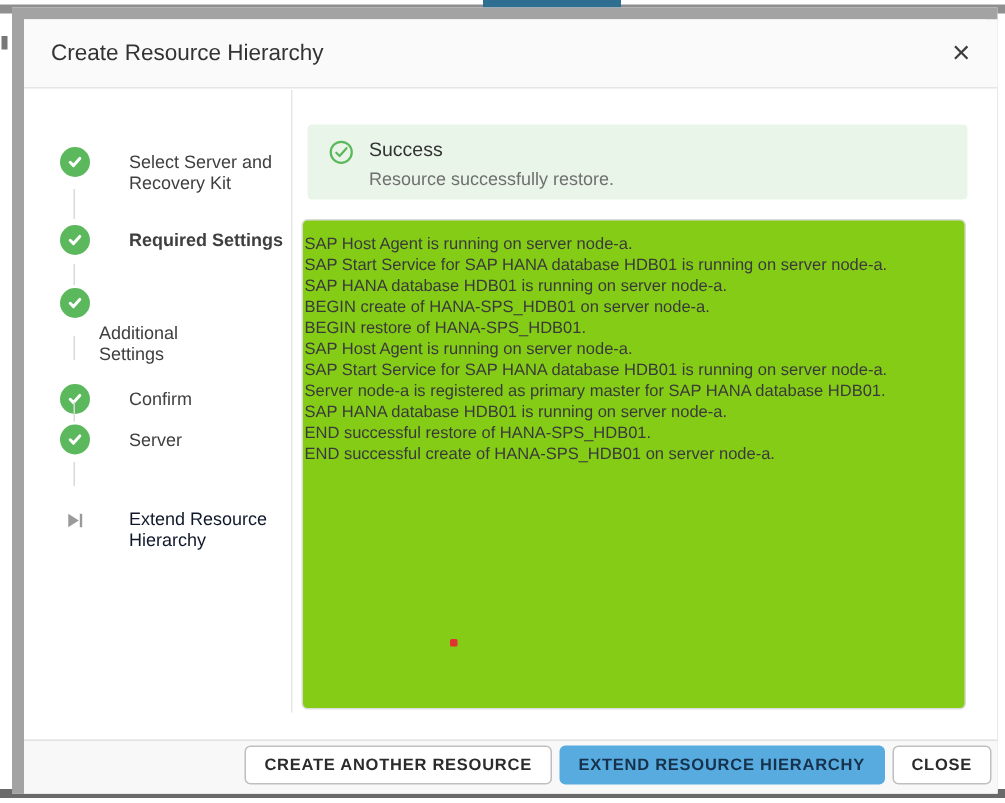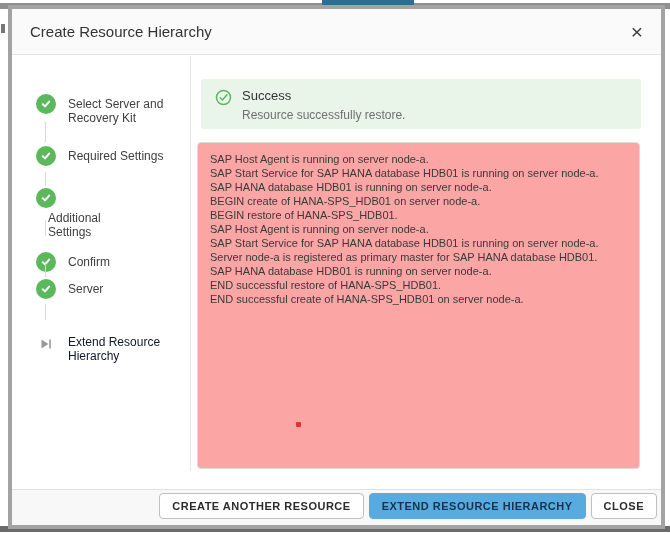--- a/index.html
+++ b/index.html
@@ -8,58 +8,58 @@
   .stage { position:relative; width:670px; height:535px; background:#fff; }
 
   
   .backdrop-band { position:absolute; left:0; top:3px; width:670px; height:6px; background:#8f8f8f; }
   .backdrop-teal { position:absolute; left:322px; top:0; width:92px; height:9px; background:#2d6e91; }
   .backdrop-bottom { position:absolute; left:0; top:526px; width:670px; height:6px; background:#6a6a6a; }
   .backdrop-mark { position:absolute; left:1px; top:24px; width:4px; height:9px; background:#4a4a4a; opacity:.75; }
 
   
   .modal { position:absolute; left:8px; top:5px; width:657px; height:524px;
-           background:#fff; border:4px solid #a3a3a3; }
+           background:#fff; border:8px solid #a3a3a3; }
   .modal-inner { position:relative; width:649px; height:516px; background:#fff; }
 
   .titlebar { position:absolute; left:0; top:0; width:100%; height:46px;
               background:#fafafa; border-bottom:1px solid #e6e6e6;
               display:flex; align-items:center; padding:0 16px 0 18px; }
   .title { font-size:15px; color:#333; }
   .close-btn { margin-left:auto; font-size:21px; color:#3c3c3c; line-height:1;
                cursor:pointer; padding:0 2px; }
 
   
   .divider { position:absolute; left:178px; top:47px; width:1px; height:415px; background:#e7e7e7; }
   .stepper { position:absolute; left:24px; top:85px; width:150px; height:300px; }
   .step { position:absolute; display:flex; align-items:flex-start; }
   .step-icon { width:20px; height:20px; border-radius:50%; background:#5cb85c;
                display:flex; align-items:center; justify-content:center; flex:none; }
-  .step-label { margin-left:12px; font-size:12px; line-height:14px; color:#3f3f3f;
+  .step-label { margin-left:26px; font-size:12px; line-height:14px; color:#3f3f3f;
                 white-space:pre-line; padding-top:3px; }
   .step.disabled .step-label { color:#0f172a; }
   .skip-icon { width:12px; height:12px; margin:4px 4px 0 4px; flex:none; }
   .connector { position:absolute; left:9px; width:1px; background:#d9d9d9; }
   .s1 { top:0; }    .c1 { top:28px; height:20px; }
-  .s2 { top:52px; } .c2 { top:78px; height:14px; }
+  .s2 { top:52px;font-weight:bold; } .c2 { top:78px; height:14px; }
   .s3 { top:94px;flex-direction:column; } .c3 { top:126px; height:16px; }
   .s4 { top:158px; }.c4 { top:170px; height:13px; }
   .s5 { top:185px; }.c5 { top:210px; height:16px; }
   .s6 { top:238px; }
 
   
   .banner { position:absolute; left:189px; top:70px; width:440px; height:50px;
             background:#eaf5ea; border-radius:3px; display:flex; padding:9px 12px; }
   .banner-icon { width:17px; height:17px; margin:1px 10px 0 2px; flex:none; }
   .banner-title { font-size:13px; color:#323232; }
   .banner-msg { font-size:12px; color:#6f6f6f; margin-top:5px; }
 
   .logbox { position:absolute; left:185px; top:133px; width:443px; height:327px;
-            background:#fca5a5; border:1px solid #dcdcdc; border-radius:4px;
-            padding:9px 12px; overflow:auto; }
+            background:#84cc16; border:1px solid #dcdcdc; border-radius:4px;
+            padding:9px 1px; overflow:auto; }
   .logline { font-size:11px; line-height:14px; color:#3a3a3a; }
   .red-dot { position:absolute; left:284px; top:413px; width:5px; height:5px;
              background:#e23232; border-radius:1px; }
 
   
   .footer { position:absolute; left:0; bottom:0; width:100%; height:36px;
             background:#f8f8f8; border-top:1px solid #e2e2e2;
             display:flex; align-items:center; justify-content:flex-end;
             gap:5px; padding:0 4px 3px 0; }
   .btn { height:26px; border:1px solid #bfbfbf; border-radius:4px; background:#fff;

